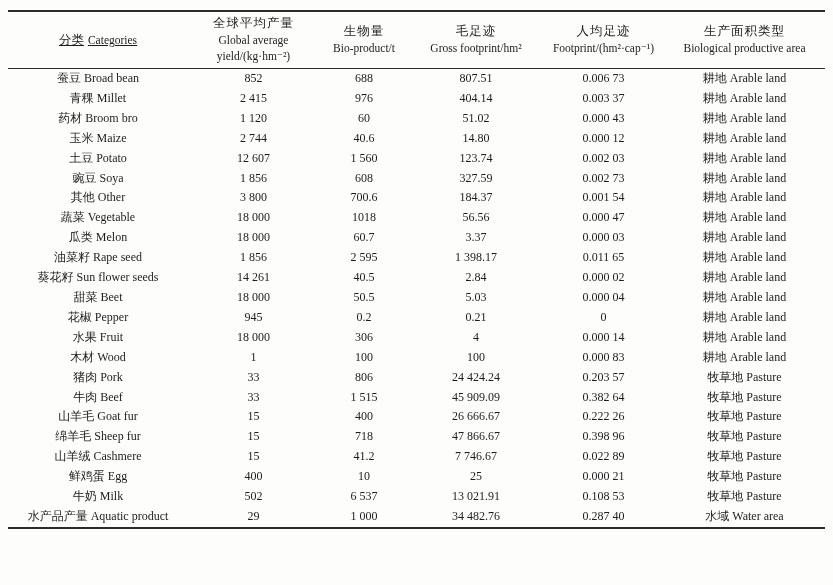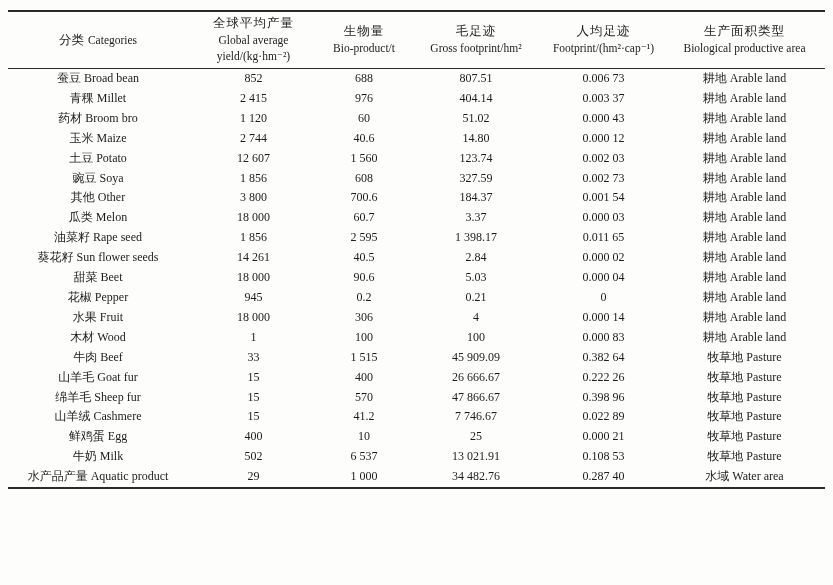--- a/index.html
+++ b/index.html
@@ -42,20 +42,21 @@
   }
   table.ft th .en {
     display: block;
     font-size: 11.5px;
     line-height: 16px;
   }
   table.ft th.inline-header .zh,
   table.ft th.inline-header .en {
     display: inline;
     letter-spacing: 0;
+    text-decoration: underline;
   }
   table.ft td {
     font-size: 12px;
     text-align: center;
     height: 19.9px;
     padding: 0 2px;
     line-height: 19.9px;
     white-space: nowrap;
     overflow: hidden;
   }
@@ -158,20 +159,28 @@
         </tr>
         <tr>
           <td>其他 Other</td>
           <td>3 800</td>
           <td>700.6</td>
           <td>184.37</td>
           <td>0.001 54</td>
           <td>耕地 Arable land</td>
         </tr>
         <tr>
+          <td>蔬菜 Vegetable</td>
+          <td>18 000</td>
+          <td>1018</td>
+          <td>56.56</td>
+          <td>0.000 47</td>
+          <td>耕地 Arable land</td>
+        </tr>
+        <tr>
           <td>瓜类 Melon</td>
           <td>18 000</td>
           <td>60.7</td>
           <td>3.37</td>
           <td>0.000 03</td>
           <td>耕地 Arable land</td>
         </tr>
         <tr>
           <td>油菜籽 Rape seed</td>
           <td>1 856</td>
@@ -184,21 +193,21 @@
           <td>葵花籽 Sun flower seeds</td>
           <td>14 261</td>
           <td>40.5</td>
           <td>2.84</td>
           <td>0.000 02</td>
           <td>耕地 Arable land</td>
         </tr>
         <tr>
           <td>甜菜 Beet</td>
           <td>18 000</td>
-          <td>90.6</td>
+          <td>50.5</td>
           <td>5.03</td>
           <td>0.000 04</td>
           <td>耕地 Arable land</td>
         </tr>
         <tr>
           <td>花椒 Pepper</td>
           <td>945</td>
           <td>0.2</td>
           <td>0.21</td>
           <td>0</td>
@@ -214,39 +223,47 @@
         </tr>
         <tr>
           <td>木材 Wood</td>
           <td>1</td>
           <td>100</td>
           <td>100</td>
           <td>0.000 83</td>
           <td>耕地 Arable land</td>
         </tr>
         <tr>
+          <td>猪肉 Pork</td>
+          <td>33</td>
+          <td>806</td>
+          <td>24 424.24</td>
+          <td>0.203 57</td>
+          <td>牧草地 Pasture</td>
+        </tr>
+        <tr>
           <td>牛肉 Beef</td>
           <td>33</td>
           <td>1 515</td>
           <td>45 909.09</td>
           <td>0.382 64</td>
           <td>牧草地 Pasture</td>
         </tr>
         <tr>
           <td>山羊毛 Goat fur</td>
           <td>15</td>
           <td>400</td>
           <td>26 666.67</td>
           <td>0.222 26</td>
           <td>牧草地 Pasture</td>
         </tr>
         <tr>
           <td>绵羊毛 Sheep fur</td>
           <td>15</td>
-          <td>570</td>
+          <td>718</td>
           <td>47 866.67</td>
           <td>0.398 96</td>
           <td>牧草地 Pasture</td>
         </tr>
         <tr>
           <td>山羊绒 Cashmere</td>
           <td>15</td>
           <td>41.2</td>
           <td>7 746.67</td>
           <td>0.022 89</td>

